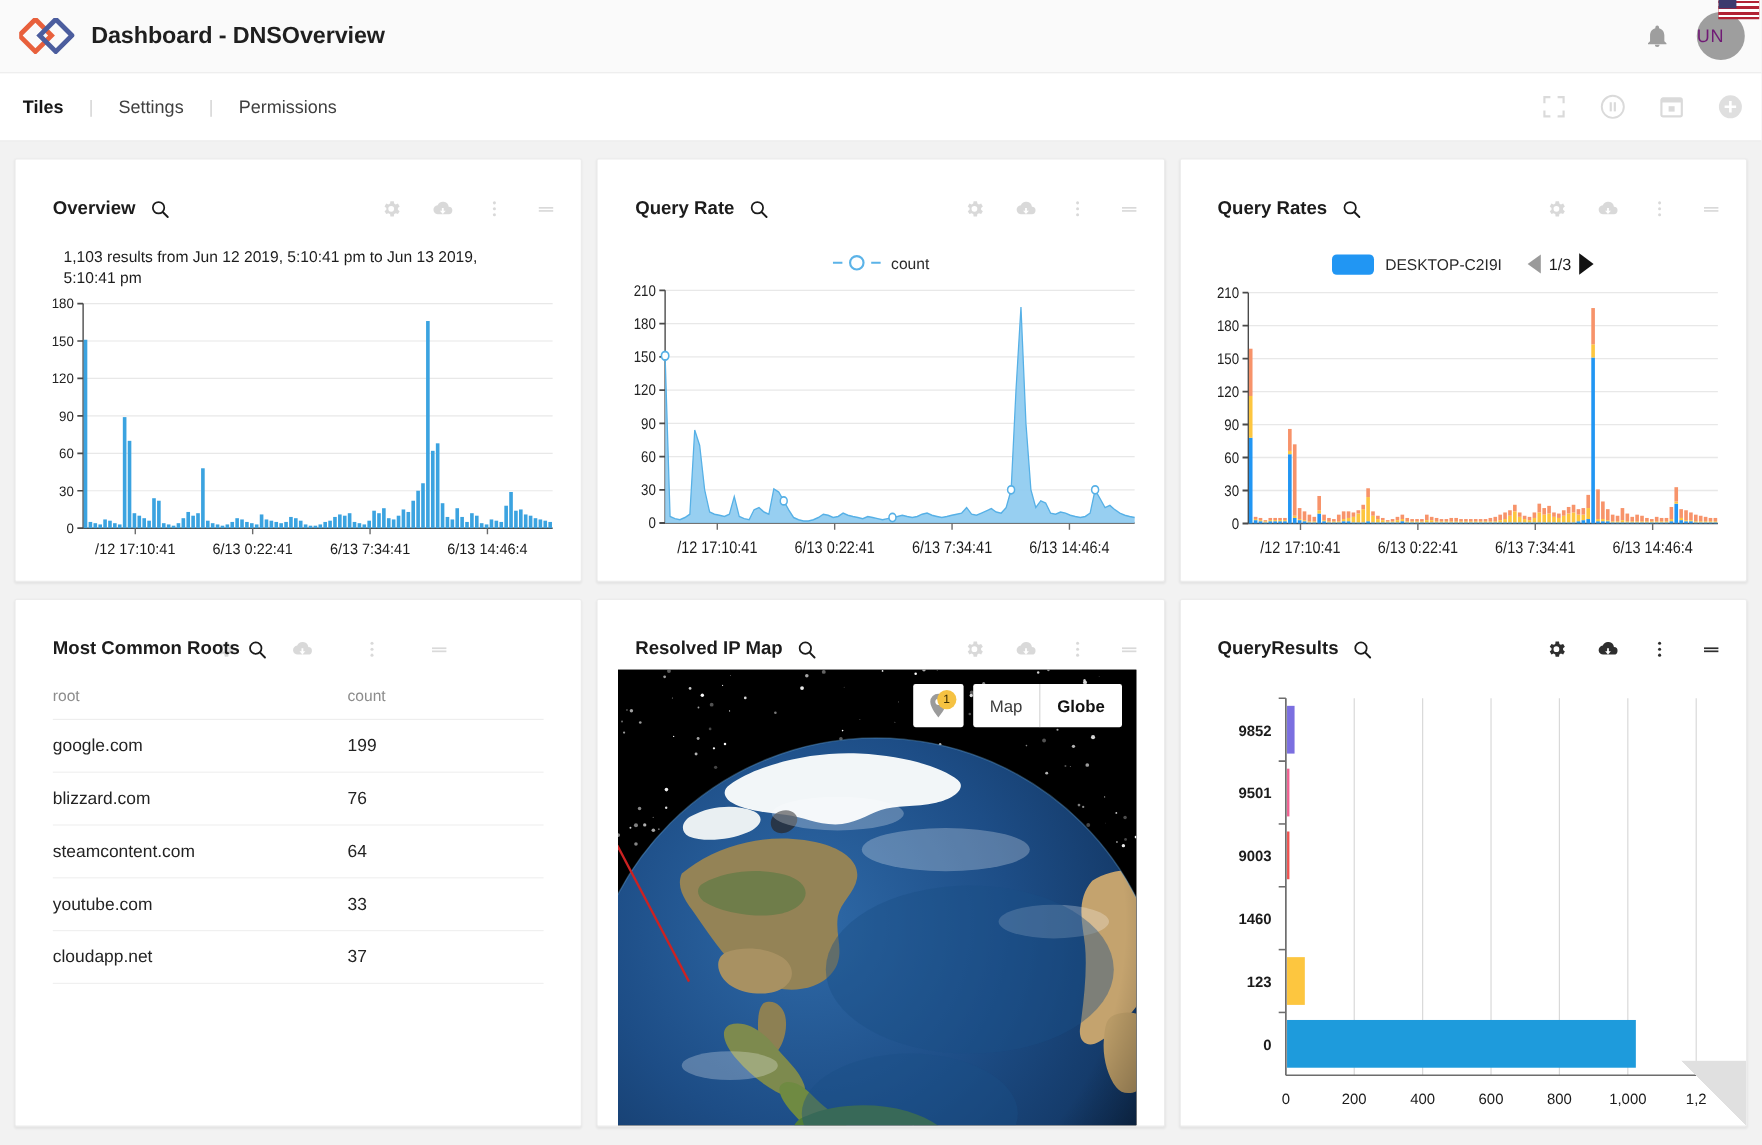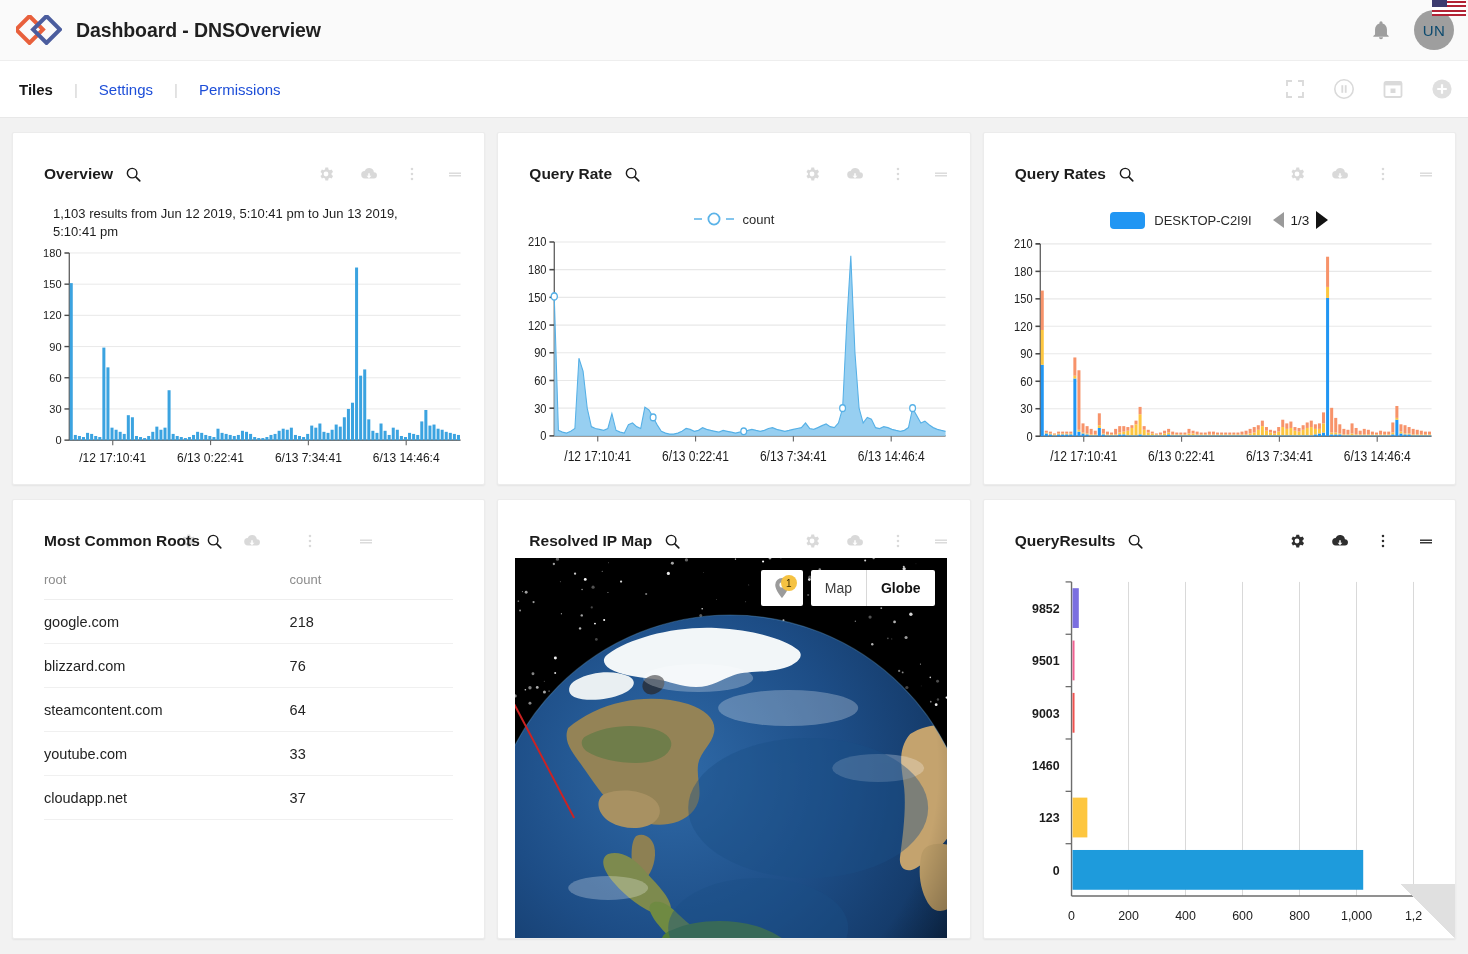--- a/index.html
+++ b/index.html
@@ -22,43 +22,43 @@
   .app-title {
     font-size: 19.5px; font-weight: bold; color: #1f1f1f;
     letter-spacing: -0.1px;
   }
   .topbar-right {
     margin-left: auto; display: flex; align-items: center; gap: 22px;
   }
   .bell { width: 22px; height: 24px; }
   .avatar {
     width: 40px; height: 40px; border-radius: 50%;
-    background: #9e9e9e; color: #0c4a6e;
-    display: flex; align-items: center; justify-content: center;
+    background: #9e9e9e; color: #701a75;
+    display: flex; align-items: center; justify-content: flex-start;
     font-size: 15px; letter-spacing: 0.5px;
     position: relative;
   }
   .flag {
     position: absolute; top: -14px; right: -12px;
     width: 34px; height: 20px; overflow: hidden;
     background: #b22234;
   }
   .flag .stripes { position:absolute; inset:0;
     background: repeating-linear-gradient(to bottom, #b22234 0 2.3px, #ffffff 2.3px 4.6px); }
   .flag .canton { position:absolute; left:0; top:0; width:15px; height:11px; background:#3c3b6e; }
 
   
   .tabbar {
     height: 57px; background: #ffffff;
     display: flex; align-items: center;
     padding: 0 14px 0 17px;
     border-bottom: 1px solid #e8e8e8;
   }
   .tabs { display: flex; align-items: flex-start; }
-  .tab { font-size: 15px; padding: 0 2px; color: #1d4ed8; cursor: pointer; }
+  .tab { font-size: 15px; padding: 0 2px; color: #404040; cursor: pointer; }
   .tab.active { color: #161616; font-weight: bold; }
   .tab-sep { color: #d4d4d4; margin: 0 19px; font-size: 15px; }
   .tabbar-right { margin-left: auto; display: flex; align-items: center; gap: 25px; }
   .tbicon { width: 24px; height: 24px; opacity: .9; }
 
   
   .grid {
     padding: 14px 12px 0 12px;
     display: grid;
     grid-template-columns: 1fr 1fr 1fr;
@@ -843,21 +843,21 @@
       <table class="tbl">
         <thead>
           <tr>
             <th>root</th>
             <th class="c" style="width:40%">count</th>
           </tr>
         </thead>
         <tbody id="roots-body">
             <tr>
               <td>google.com</td>
-              <td class="c">218</td>
+              <td class="c">199</td>
             </tr>
             <tr>
               <td>blizzard.com</td>
               <td class="c">76</td>
             </tr>
             <tr>
               <td>steamcontent.com</td>
               <td class="c">64</td>
             </tr>
             <tr>

